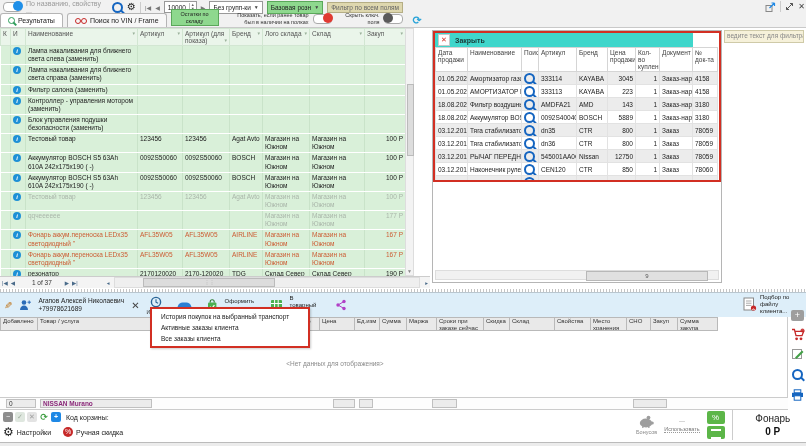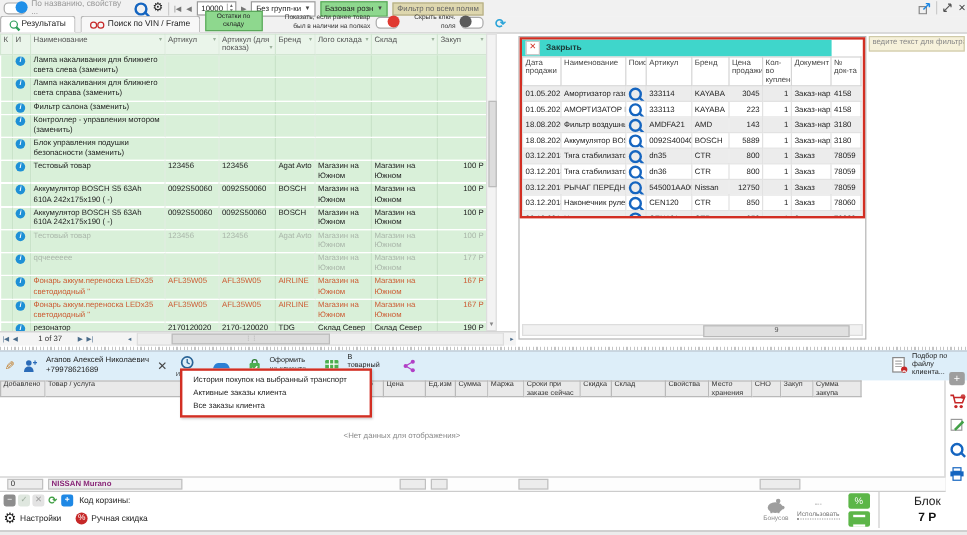--- a/index.html
+++ b/index.html
@@ -682,19 +682,19 @@
       <span class="uselink">Использовать</span>
     </div>
     <div class="gcol">
       <span class="gbox">%</span>
       <span class="gbox">
           <span class="cardlines"></span>
         </span>
     </div>
     <span class="tsep"></span>
     <div class="itogo">
-      <span class="t1">Блок</span>
-      <span class="t2">7 Р</span>
+      <span class="t1">Фонарь</span>
+      <span class="t2">0 Р</span>
     </div>
   </div>
 
   <div class="bbar"></div>
 </div>
 
 </body></html>

